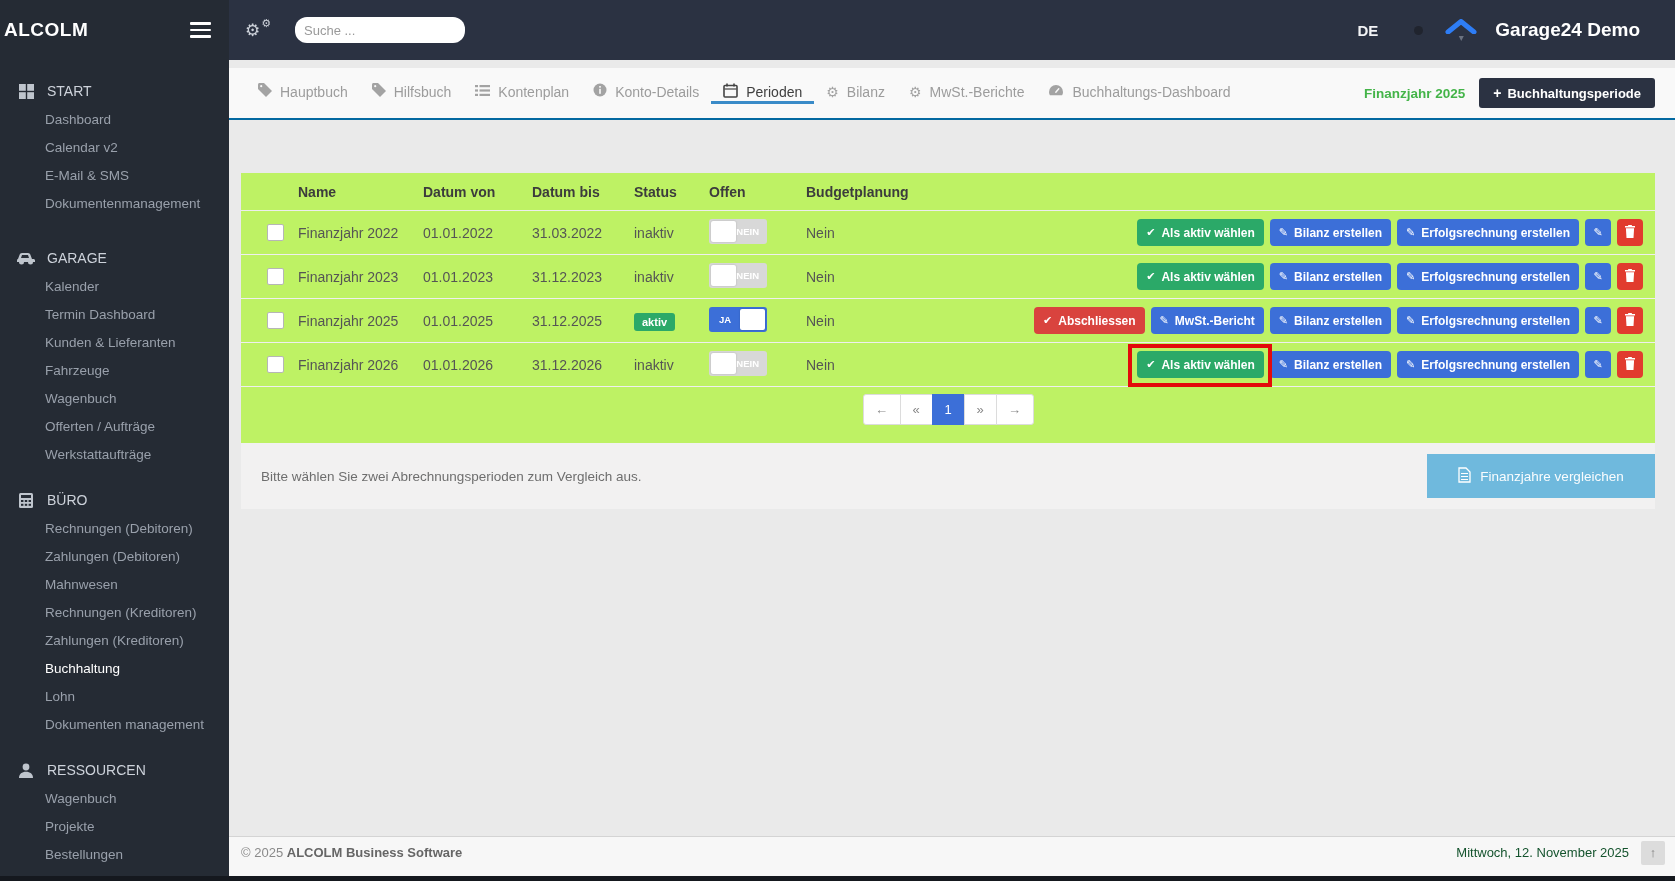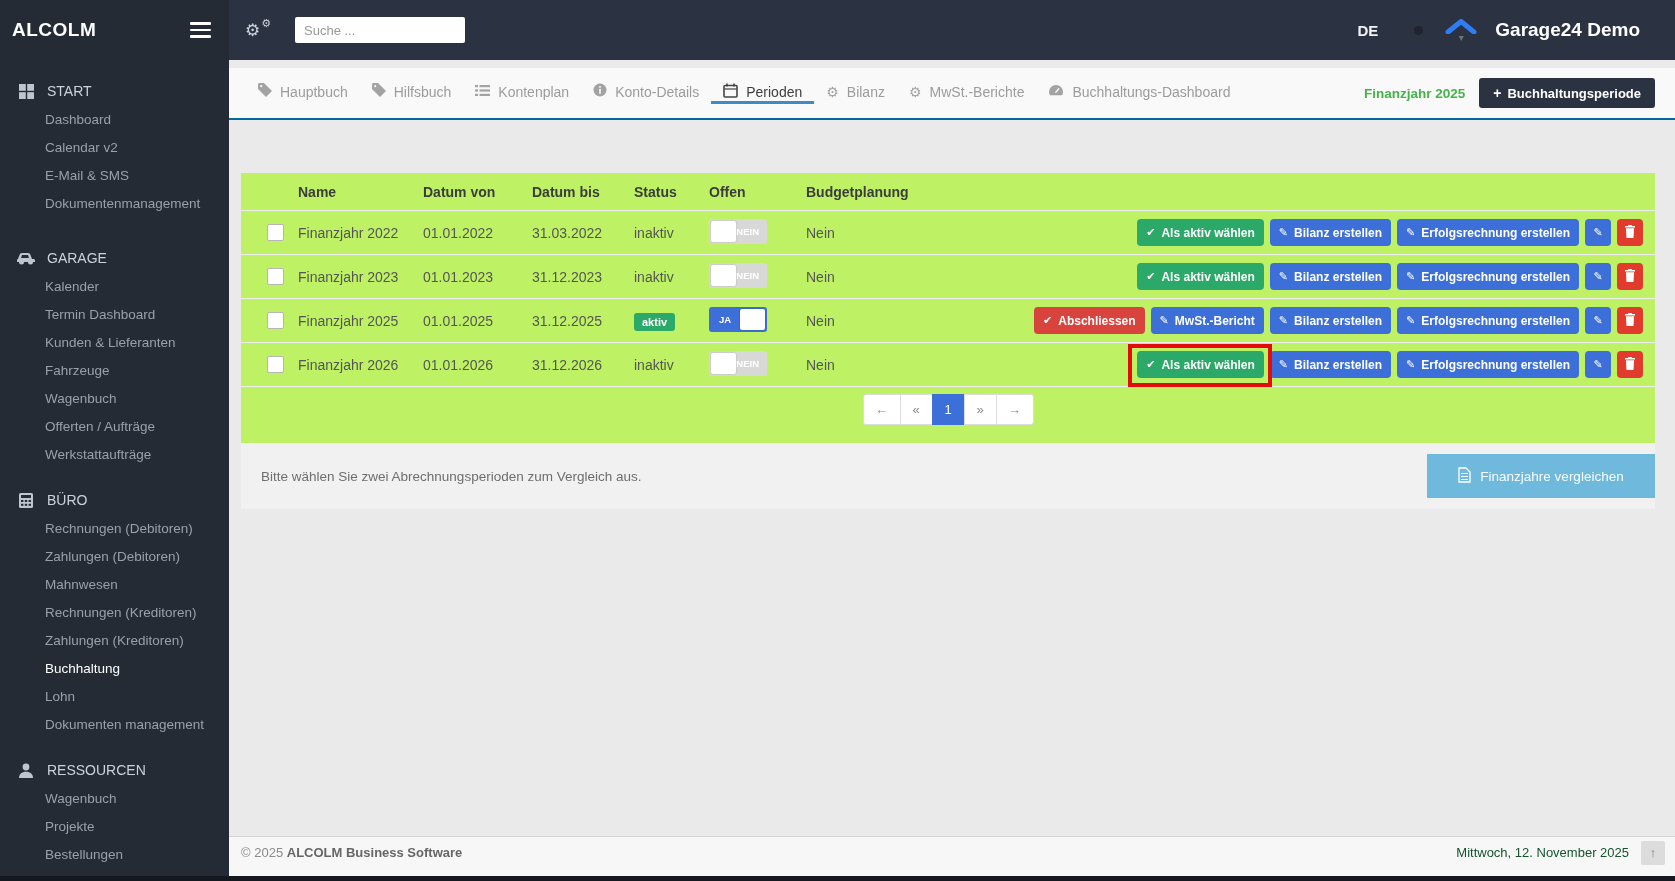--- a/index.html
+++ b/index.html
@@ -1,42 +1,42 @@
 <!DOCTYPE html>
 <html><head>
 <meta charset="utf-8">
 <style>
   * { margin:0; padding:0; box-sizing:border-box; }
   body { font-family:"Liberation Sans","DejaVu Sans",sans-serif; background:#15181e; }
   .app { position:relative; width:1675px; height:881px; background:#15181e; overflow:hidden; }
 
   
   .sidebar { position:absolute; left:0; top:0; width:229px; height:876px; background:#252b34; overflow:hidden; }
-  .side-header { height:60px; display:flex; align-items:center; justify-content:space-between; padding:0 18px 0 12px; }
+  .side-header { height:60px; display:flex; align-items:center; justify-content:space-between; padding:0 18px 0 4px; }
   .brand { color:#fff; font-weight:bold; font-size:19px; letter-spacing:.5px; }
   .hamburger { display:inline-flex; flex-direction:column; gap:4px; cursor:pointer; padding:4px 0; }
   .hamburger i { display:block; width:21px; height:2.6px; background:#fff; border-radius:1px; }
   .menu { padding-top:16px; }
   .menu-section.s0 { margin-top:0; }
   .menu-section.s1 { margin-top:25px; }
   .menu-section.s2 { margin-top:16px; }
   .menu-section.s3 { margin-top:16px; }
   .section-head { height:30px; display:flex; align-items:center; gap:11px; padding:0 16px; color:#cdd2da; font-size:14px; cursor:pointer; }
   .sicon { width:20px; display:inline-flex; justify-content:center; align-items:center; }
   .menu ul { list-style:none; }
   .menu li { height:28px; line-height:28px; padding-left:45px; color:#99a0ab; font-size:13.5px; cursor:pointer; white-space:nowrap; }
   .menu li.active { color:#ffffff; }
 
   
   .main { position:absolute; left:229px; top:0; width:1446px; height:876px; background:#eaeaea; }
 
   .topbar { height:60px; background:#2b3242; display:flex; align-items:center; padding:0 35px 0 16px; }
   .cogs { position:relative; color:#cdd2da; font-size:17px; width:28px; cursor:pointer; }
   .cogs .cog2 { position:absolute; font-size:11px; top:-3px; right:2px; }
-  .search-input { width:170px; height:26px; border:none; border-radius:2px; margin-left:22px; padding:0 9px; font-size:13px; font-family:inherit; color:#333; outline:none; }
+  .search-input { width:170px; height:26px; border:none; border-radius:12px; margin-left:22px; padding:0 9px; font-size:13px; font-family:inherit; color:#333; outline:none; }
   .search-input::placeholder { color:#999; }
   .top-right { margin-left:auto; display:flex; align-items:center; }
   .lang { color:#f2f3f5; font-size:15px; font-weight:bold; cursor:pointer; }
   .notif-dot { width:9px; height:9px; border-radius:50%; background:#20242e; margin-left:36px; }
   .logo-wrap { display:flex; flex-direction:column; align-items:center; margin-left:22px; cursor:pointer; }
   .caret { color:#6b7280; font-size:10px; line-height:7px; }
   .account { color:#fff; font-size:19px; font-weight:bold; margin-left:18px; cursor:pointer; }
 
   
   .tabbar { height:52px; background:#f9f9f9; border-bottom:2px solid #0369a1; display:flex; align-items:center;margin-top:8px; }

